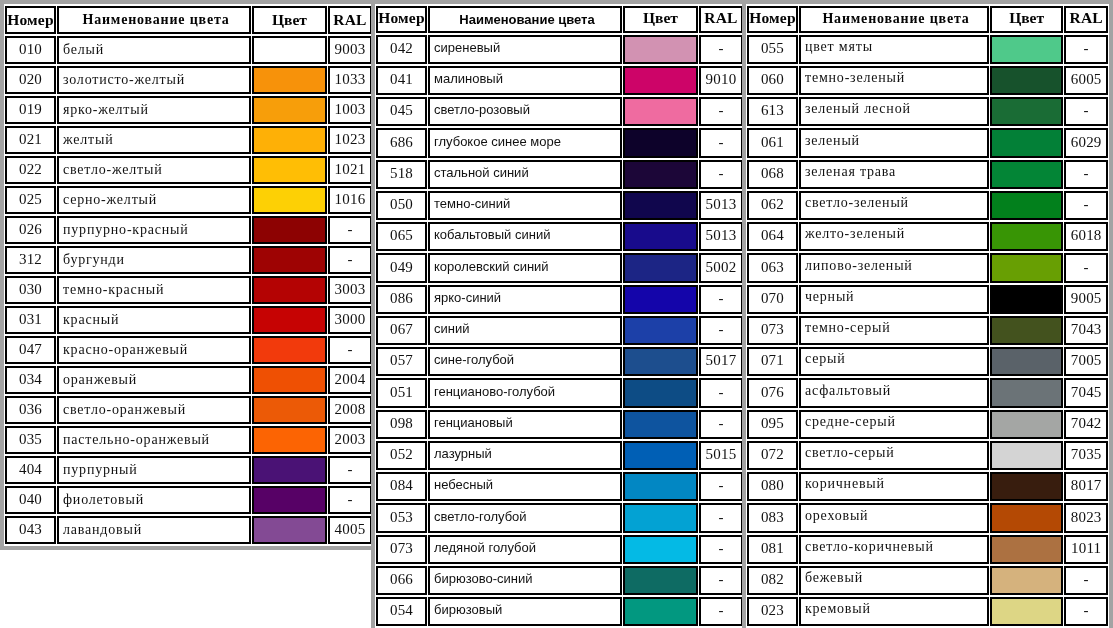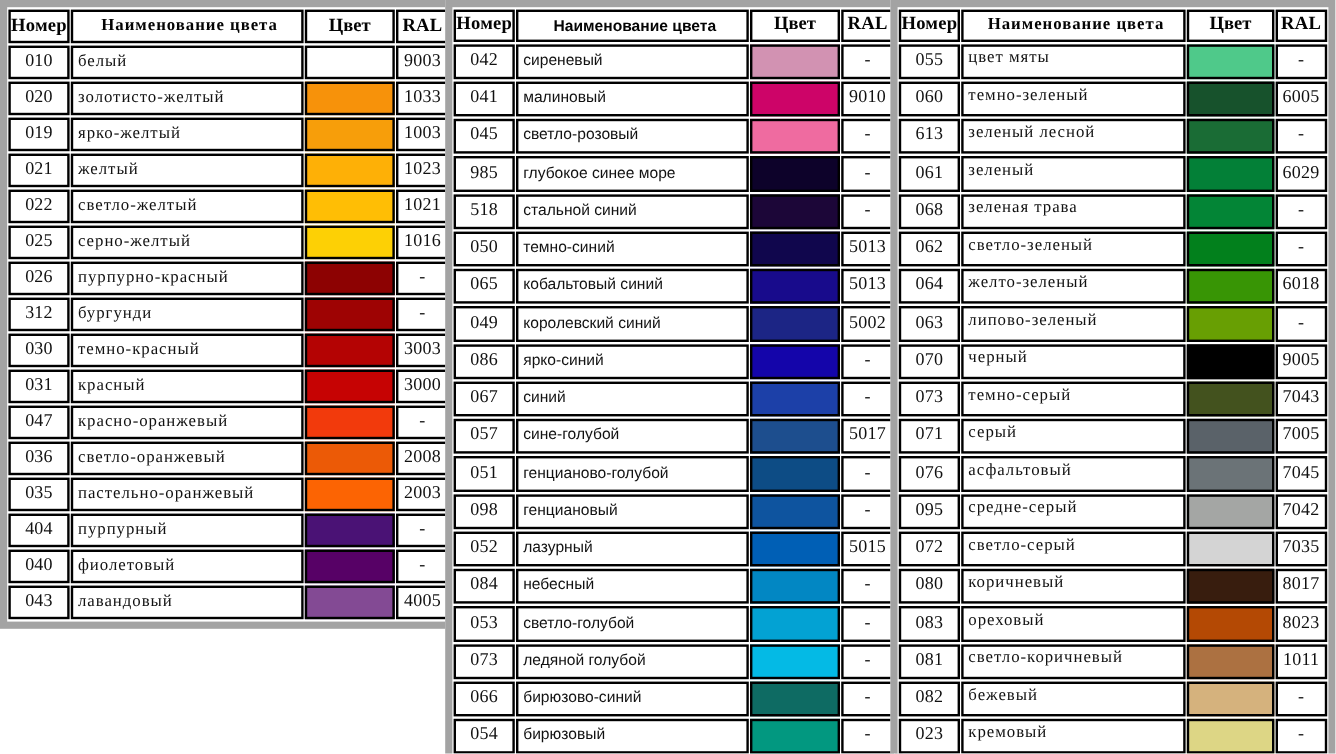--- a/index.html
+++ b/index.html
@@ -1,20 +1,20 @@
 <!DOCTYPE html>
 <html lang="ru"><head>
 <meta charset="utf-8">
 <title>RAL</title>
 <style>
   html,body{margin:0;padding:0;background:#ffffff;}
   body{width:1113px;height:628px;overflow:hidden;}
   .page{position:relative;width:1113px;height:628px;}
   table.ctab{position:absolute;top:0;border-collapse:separate;border-spacing:1px 2px;
-             border:6px solid #a3a3a3;background:#fff;table-layout:fixed;}
+             border:4px solid #a3a3a3;background:#fff;table-layout:fixed;}
   #t1{left:0;} #t2{left:371px;} #t3{left:742px;}
   table.ctab td,table.ctab th{border:2px solid #000;background:#ffffff;padding:0;
       vertical-align:middle;box-sizing:border-box;color:#111111;}
   table.ctab th{font-weight:bold;text-align:center;font-family:"Liberation Serif",serif;
       font-size:15.5px;line-height:1;padding-top:2px !important;color:#040404;}
   #t1 tr{height:28px;} #t1 tr:first-child{height:28px;}
   #t2 tr,#t3 tr{height:29.26px;} #t2 tr:first-child,#t3 tr:first-child{height:26px;}
   col.k-num{width:51px;} col.k-name{width:194px;} col.k-col{width:75px;} col.k-ral{width:44px;}
   table.ctab td{line-height:1;}
   table.ctab td,table.ctab th{vertical-align:bottom;}
@@ -105,20 +105,26 @@
         <td class="c-col" style="background: rgb(198, 3, 3);"></td>
         <td class="c-ral">3000</td>
       </tr>
       <tr>
         <td class="c-num">047</td>
         <td class="c-name">красно-оранжевый</td>
         <td class="c-col" style="background: rgb(242, 58, 12);"></td>
         <td class="c-ral">-</td>
       </tr>
       <tr>
+        <td class="c-num">034</td>
+        <td class="c-name">оранжевый</td>
+        <td class="c-col" style="background: rgb(239, 80, 3);"></td>
+        <td class="c-ral">2004</td>
+      </tr>
+      <tr>
         <td class="c-num">036</td>
         <td class="c-name">светло-оранжевый</td>
         <td class="c-col" style="background: rgb(236, 90, 6);"></td>
         <td class="c-ral">2008</td>
       </tr>
       <tr>
         <td class="c-num">035</td>
         <td class="c-name">пастельно-оранжевый</td>
         <td class="c-col" style="background: rgb(252, 100, 3);"></td>
         <td class="c-ral">2003</td>
@@ -169,21 +175,21 @@
         <td class="c-col" style="background: rgb(205, 4, 104);"></td>
         <td class="c-ral">9010</td>
       </tr>
       <tr>
         <td class="c-num">045</td>
         <td class="c-name">светло-розовый</td>
         <td class="c-col" style="background: rgb(239, 107, 160);"></td>
         <td class="c-ral">-</td>
       </tr>
       <tr>
-        <td class="c-num">985</td>
+        <td class="c-num">686</td>
         <td class="c-name">глубокое синее море</td>
         <td class="c-col" style="background: rgb(13, 2, 42);"></td>
         <td class="c-ral">-</td>
       </tr>
       <tr>
         <td class="c-num">518</td>
         <td class="c-name">стальной синий</td>
         <td class="c-col" style="background: rgb(28, 6, 56);"></td>
         <td class="c-ral">-</td>
       </tr>

